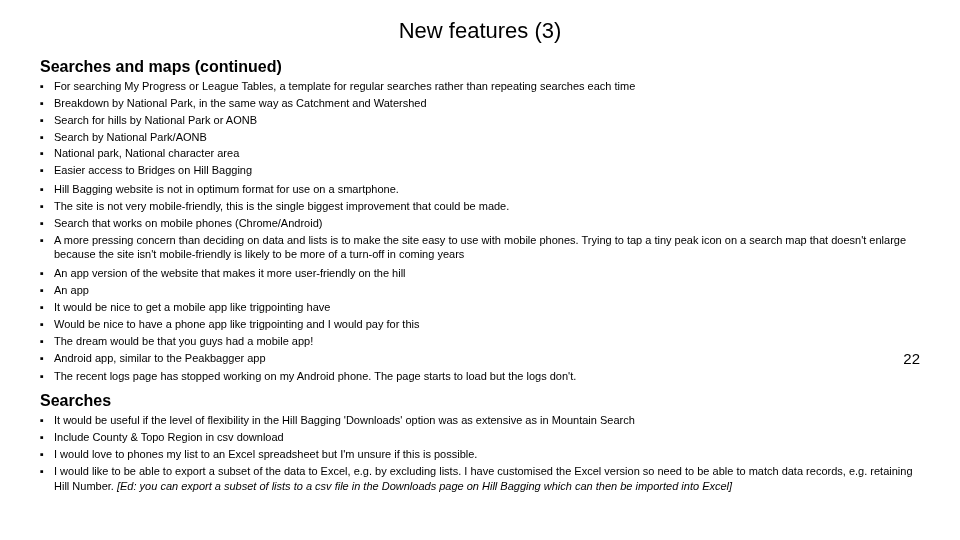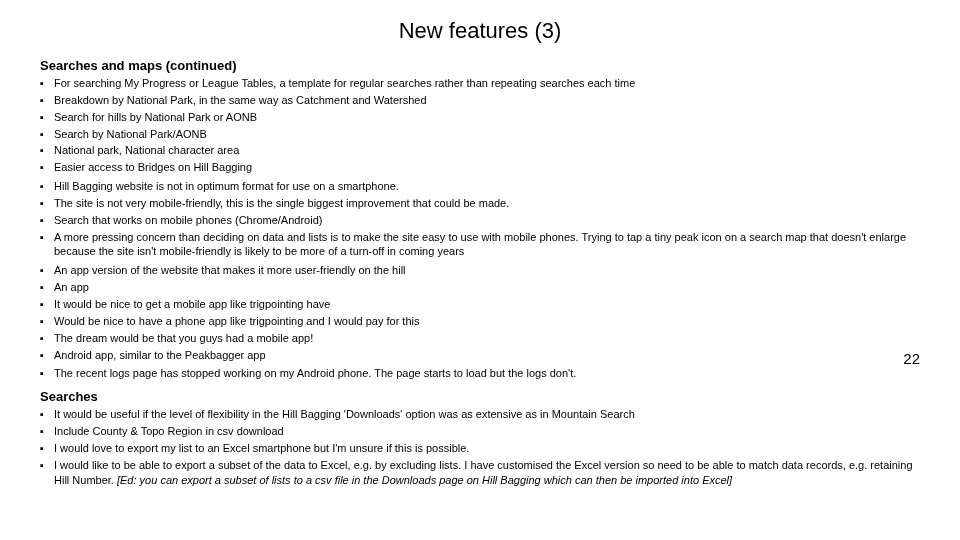--- a/index.html
+++ b/index.html
@@ -20,21 +20,21 @@
       position: relative;
     }
     h1 {
       text-align: center;
       font-size: 22px;
       font-weight: normal;
       margin-bottom: 14px;
     }
     .section-heading {
       font-weight: bold;
-      font-size: 13px;
+      font-size: 16px;
       margin-top: 8px;
       margin-bottom: 3px;
     }
     .bullet-list {
       list-style: none;
       padding: 0;
       margin: 0 0 4px 0;
     }
     .bullet-list li {
       display: flex;
@@ -150,21 +150,21 @@
         <li>
           <span class="bullet">▪</span>
           <span class="li-text">It would be useful if the level of flexibility in the Hill Bagging 'Downloads' option was as extensive as in Mountain Search</span>
         </li>
         <li>
           <span class="bullet">▪</span>
           <span class="li-text">Include County &amp; Topo Region in csv download</span>
         </li>
         <li>
           <span class="bullet">▪</span>
-          <span class="li-text">I would love to export my list to an Excel smartphone but I'm unsure if this is possible.</span>
+          <span class="li-text">I would love to phones my list to an Excel spreadsheet but I'm unsure if this is possible.</span>
         </li>
         <li>
           <span class="bullet">▪</span>
           <span class="li-text">I would like to be able to export a subset of the data to Excel, e.g. by excluding lists. I have customised the Excel version so need to be able to match data records, e.g. retaining Hill Number. <span class="italic">[Ed: you can export a subset of lists to a csv file in the Downloads page on Hill Bagging which can then be imported into Excel]</span></span>
         </li>
       </ul>
     </div>
 
   <div class="page-number">22</div>
 </div>

